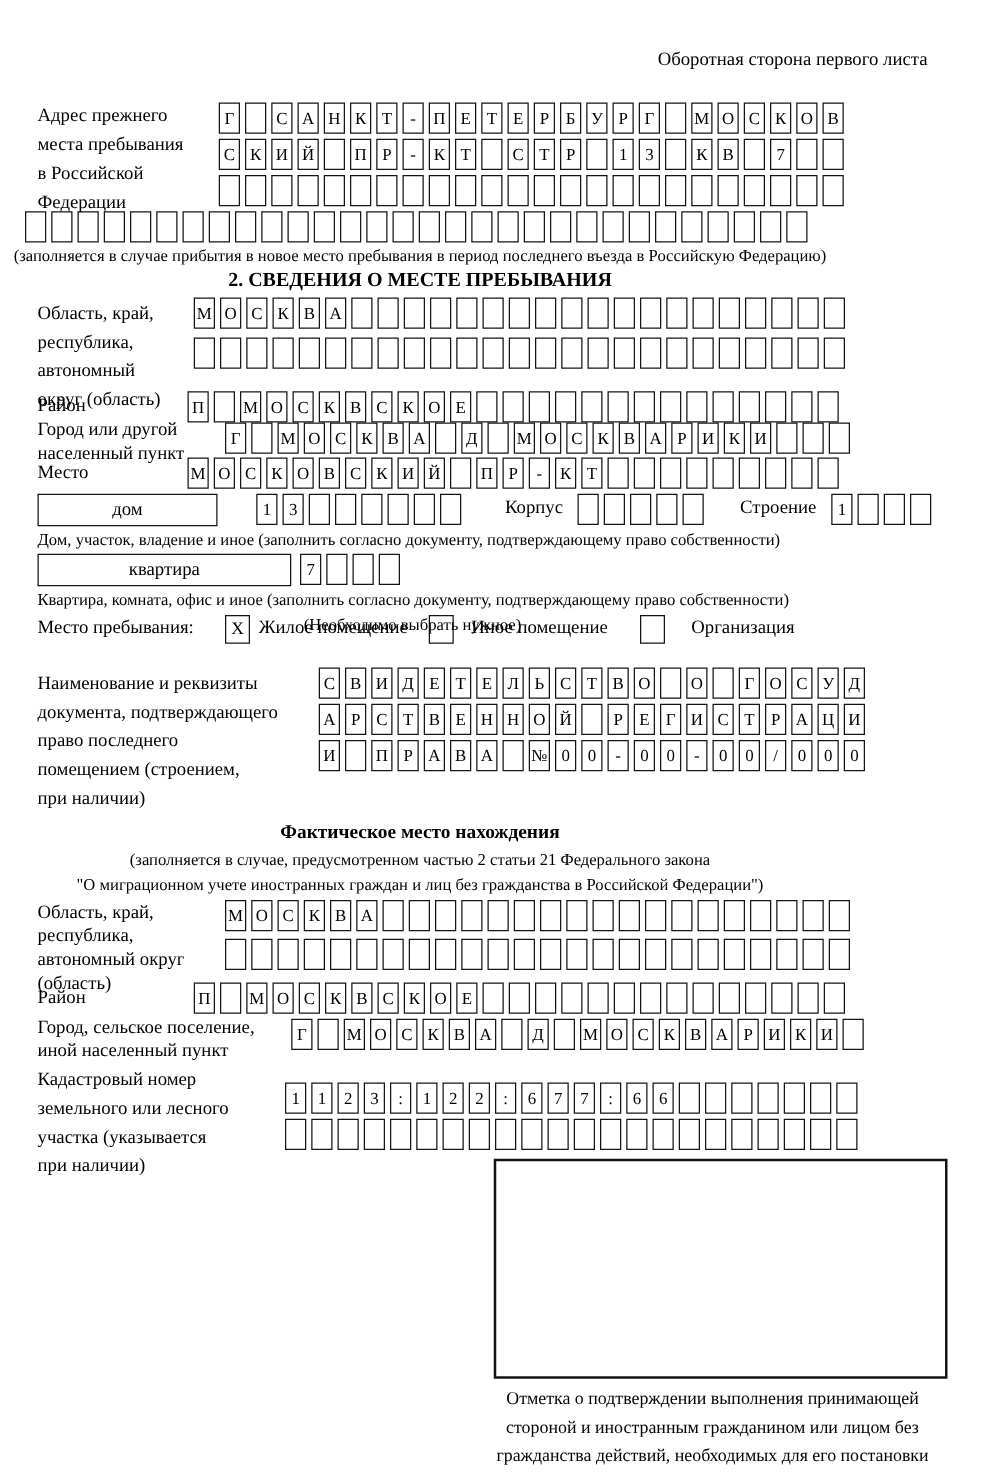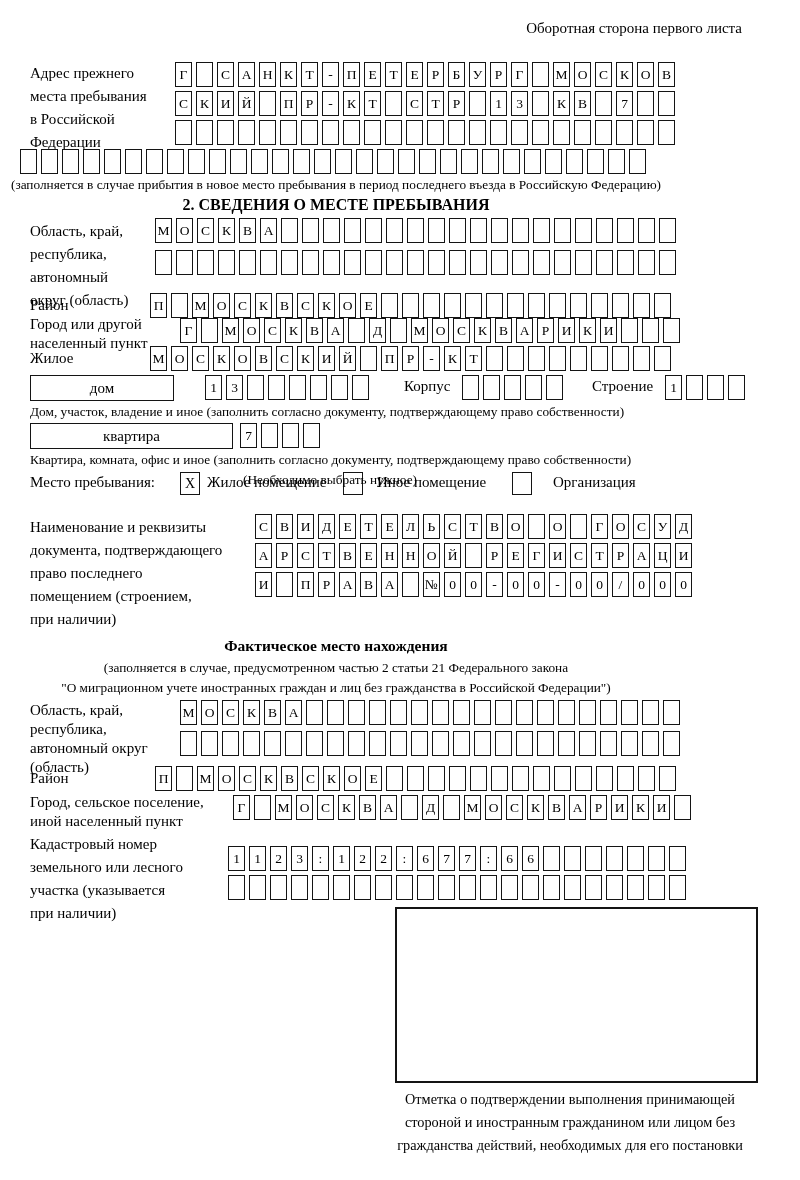--- a/index.html
+++ b/index.html
@@ -2,21 +2,21 @@
 <html><head>
 <meta charset="utf-8">
 <style>
   * { margin:0; padding:0; box-sizing:border-box; }
   html,body { background:#ffffff; }
   body {
     width:800px; height:1180px; position:relative;
     font-family:"Liberation Serif","DejaVu Serif",serif;
     color:#000; font-size:15px;
   }
-  .abs { position:absolute; }
+  .abs { position:absolute;margin-top:20px; }
   .cellrow { display:flex; }
   .cell {
     flex:none; width:17px; height:25px;
     border:1.6px solid #141414; margin-right:4px;
     display:flex; align-items:center; justify-content:center;
     font-size:13.5px; line-height:1;
   }
   .lines div { line-height:23px; white-space:nowrap; }
   .lines.tight div { line-height:19px; }
   .small { font-size:13.3px; }
@@ -273,21 +273,21 @@
     <div class="cell">А</div>
     <div class="cell">Р</div>
     <div class="cell">И</div>
     <div class="cell">К</div>
     <div class="cell">И</div>
     <div class="cell"></div>
     <div class="cell"></div>
     <div class="cell"></div>
   </div>
 
-<div class="abs" style="left:30px; top:350px;">Жилое</div>
+<div class="abs" style="left:30px; top:350px;">Место</div>
 <div class="abs cellrow" style="left:150px; top:346px;">
     <div class="cell">М</div>
     <div class="cell">О</div>
     <div class="cell">С</div>
     <div class="cell">К</div>
     <div class="cell">О</div>
     <div class="cell">В</div>
     <div class="cell">С</div>
     <div class="cell">К</div>
     <div class="cell">И</div>

